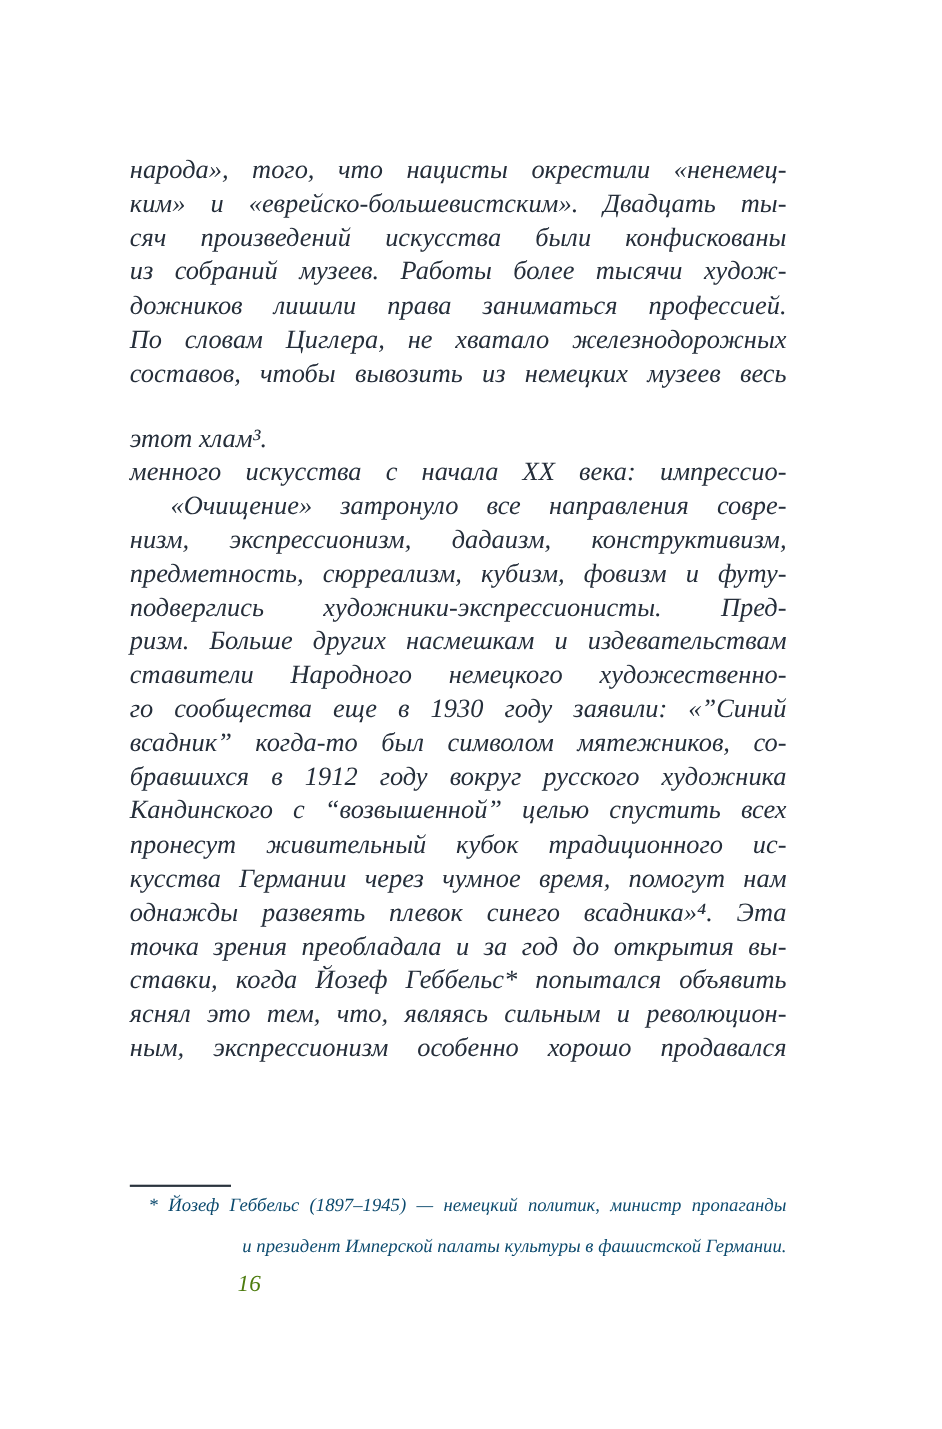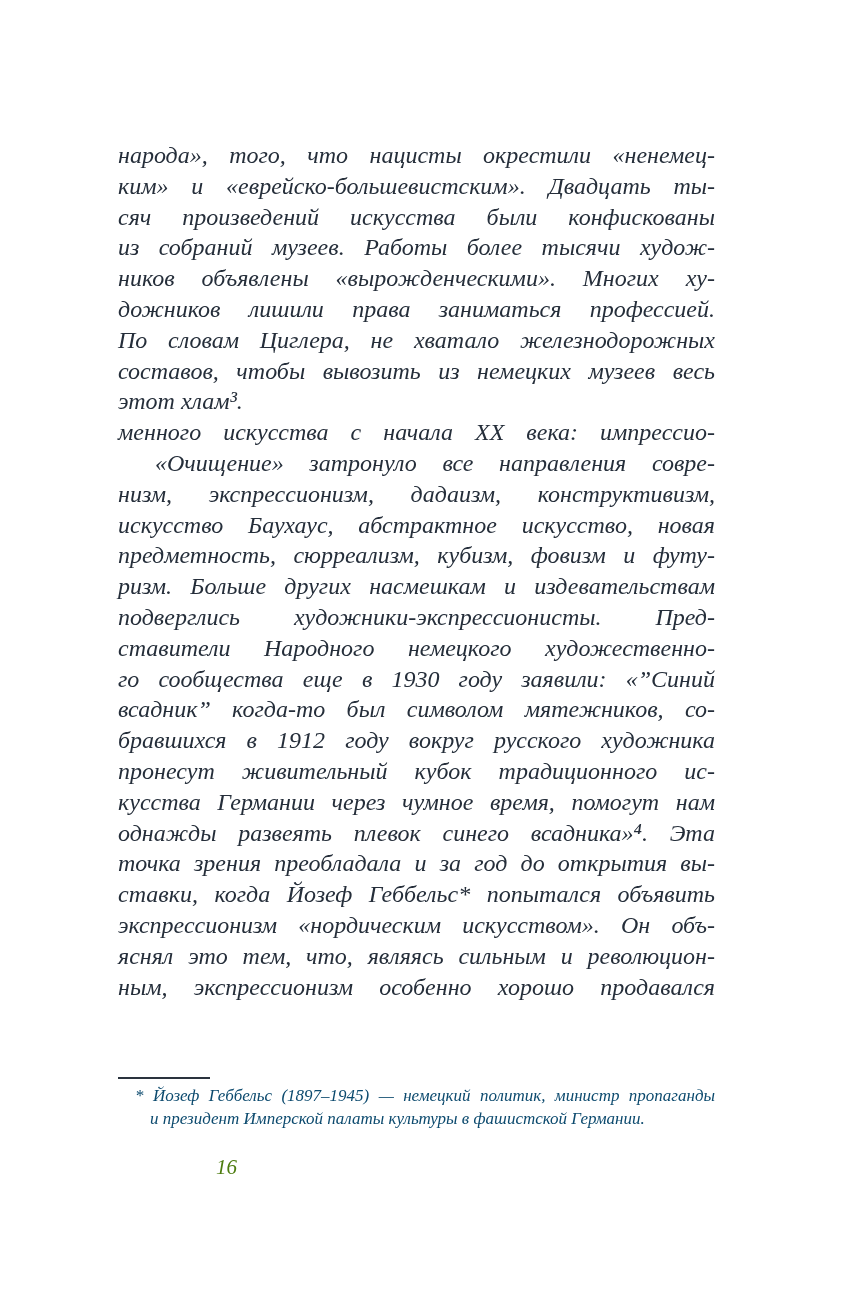--- a/index.html
+++ b/index.html
@@ -25,20 +25,21 @@
     font-size: 24px;
     line-height: 30.8px;
   }
   .line {
     text-align: justify;
     text-align-last: justify;
     white-space: normal;
   }
   .line.para-end {
     text-align-last: left;
+    margin-top: 28px;
   }
   .line.indent {
     text-indent: 37px;
   }
   .footnote-divider {
     position: absolute;
     left: 118px;
     top: 1077px;
     width: 92px;
     border-top: 2px solid #2a333d;
@@ -51,64 +52,63 @@
     font-size: 17px;
     line-height: 22.5px;
     color: #0c4a6e;
   }
   .footnote .fn-line-1 {
     text-align: justify;
     text-align-last: justify;
   }
   .footnote .fn-line-2 {
     margin-left: 15px;
-    text-align: left;
+    text-align: right;
+    margin-top: 14px;
   }
   .page-number {
     position: absolute;
     left: 216px;
     top: 1155px;
     font-size: 21px;
     color: #4d7c0f;
   }
 </style>
 </head>
 <body>
 
 <div class="page">
 
   <div class="text-block">
 
     <div class="line">народа», того, что нацисты окрестили «ненемец-</div>
     <div class="line">ким» и «еврейско-большевистским». Двадцать ты-</div>
     <div class="line">сяч произведений искусства были конфискованы</div>
     <div class="line">из собраний музеев. Работы более тысячи худож-</div>
-    <div class="line">ников объявлены «вырожденческими». Многих ху-</div>
     <div class="line">дожников лишили права заниматься профессией.</div>
     <div class="line">По словам Циглера, не хватало железнодорожных</div>
     <div class="line">составов, чтобы вывозить из немецких музеев весь</div>
     <div class="line para-end">этот хлам³.</div>
 
     <div class="line">менного искусства с начала XX века: импрессио-</div>
     <div class="line indent">«Очищение» затронуло все направления совре-</div>
     <div class="line">низм, экспрессионизм, дадаизм, конструктивизм,</div>
-    <div class="line">искусство Баухаус, абстрактное искусство, новая</div>
     <div class="line">предметность, сюрреализм, кубизм, фовизм и футу-</div>
+    <div class="line">подверглись художники-экспрессионисты. Пред-</div>
     <div class="line">ризм. Больше других насмешкам и издевательствам</div>
-    <div class="line">подверглись художники-экспрессионисты. Пред-</div>
     <div class="line">ставители Народного немецкого художественно-</div>
     <div class="line">го сообщества еще в 1930 году заявили: «”Синий</div>
     <div class="line">всадник” когда-то был символом мятежников, со-</div>
     <div class="line">бравшихся в 1912 году вокруг русского художника</div>
+    <div class="line">Кандинского с “возвышенной” целью спустить всех</div>
     <div class="line">пронесут живительный кубок традиционного ис-</div>
     <div class="line">кусства Германии через чумное время, помогут нам</div>
     <div class="line">однажды развеять плевок синего всадника»⁴. Эта</div>
     <div class="line">точка зрения преобладала и за год до открытия вы-</div>
     <div class="line">ставки, когда Йозеф Геббельс* попытался объявить</div>
-    <div class="line">экспрессионизм «нордическим искусством». Он объ-</div>
     <div class="line">яснял это тем, что, являясь сильным и революцион-</div>
     <div class="line">ным, экспрессионизм особенно хорошо продавался</div>
   </div>
 
   <div class="footnote-divider"></div>
 
   <div class="footnote">
     <div class="fn-line-1">* Йозеф Геббельс (1897–1945) — немецкий политик, министр пропаганды</div>
     <div class="fn-line-2">и президент Имперской палаты культуры в фашистской Германии.</div>
   </div>

